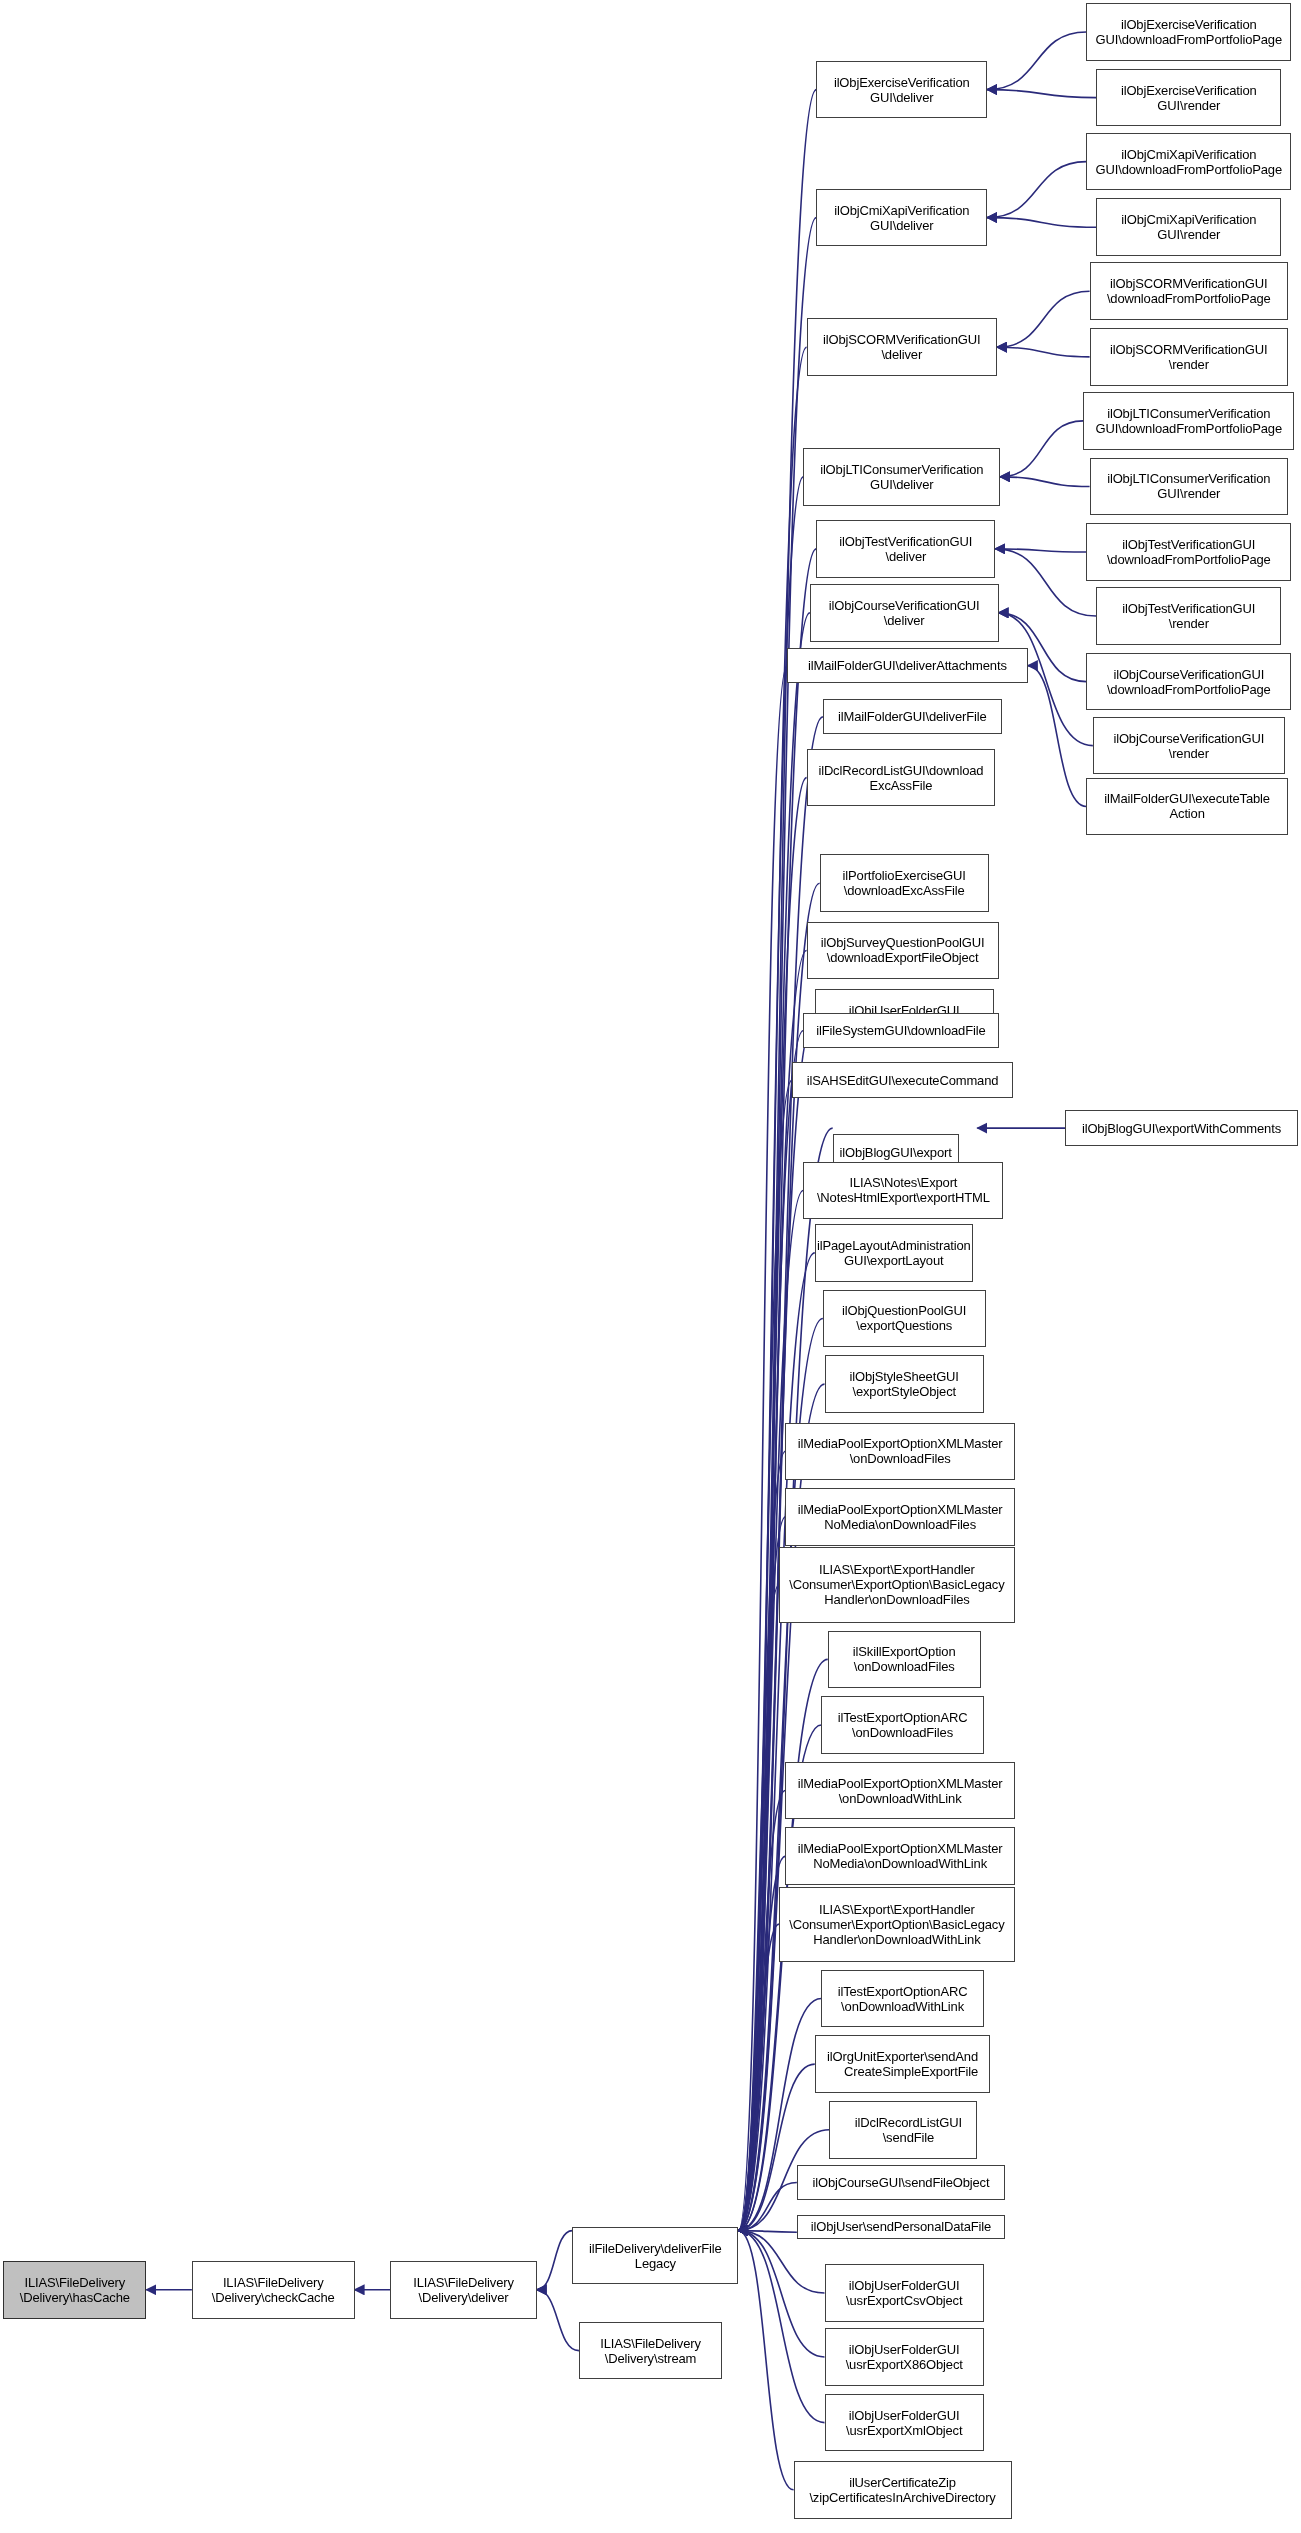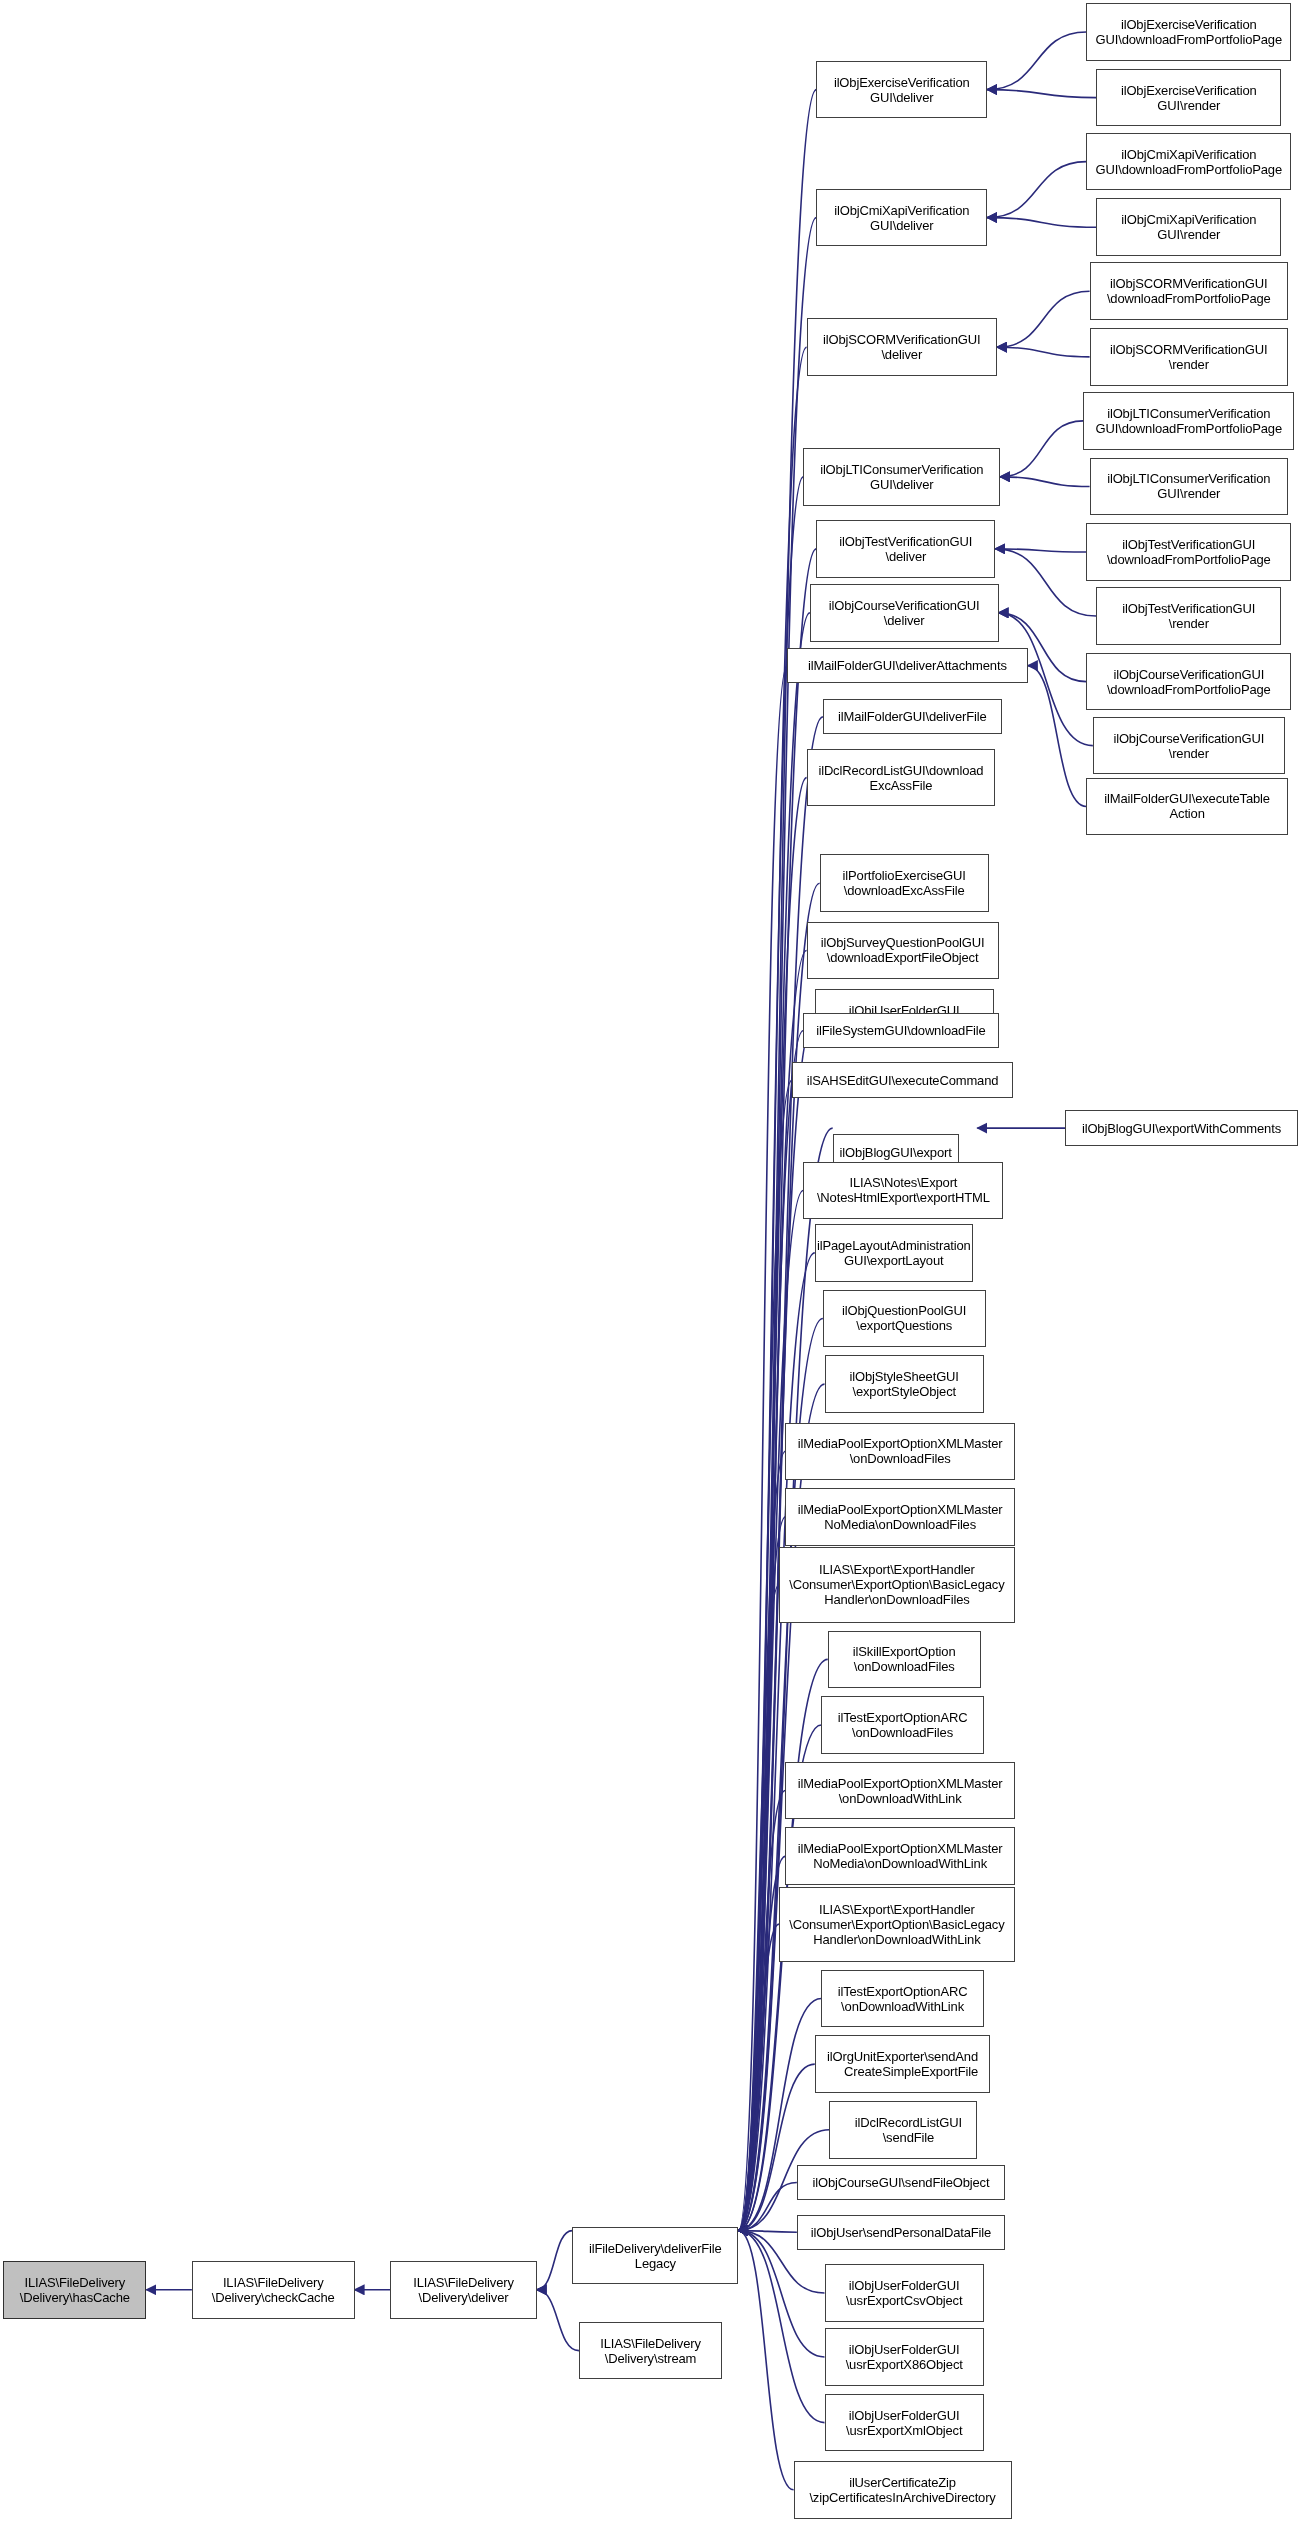--- a/index.html
+++ b/index.html
@@ -162,21 +162,21 @@
       <div class="node" style="left: 778.974px; top: 1886.55px; width: 235.806px; height: 75.2059px;">ILIAS\Export\ExportHandler
 \Consumer\ExportOption\BasicLegacy
 Handler\onDownloadWithLink</div>
       <div class="node" style="left: 821.256px; top: 1969.76px; width: 162.625px; height: 57.6045px;">ilTestExportOptionARC
 \onDownloadWithLink</div>
       <div class="node" style="left: 814.751px; top: 2035.36px; width: 175.635px; height: 57.6045px; text-align: right;">ilOrgUnitExporter\sendAnd
 CreateSimpleExportFile</div>
       <div class="node" style="left: 829.387px; top: 2100.97px; width: 147.989px; height: 57.6045px; padding-left: 12px;">ilDclRecordListGUI
 \sendFile</div>
       <div class="node" style="left: 796.862px; top: 2164.97px; width: 208.16px; height: 35.2028px;">ilObjCourseGUI\sendFileObject</div>
-      <div class="node" style="left: 796.862px; top: 2214.57px; width: 208.16px; height: 35px;">ilObjUser\sendPersonalDataFile</div>
+      <div class="node" style="left: 796.862px; top: 2214.57px; width: 208.16px; height: 24px;">ilObjUser\sendPersonalDataFile</div>
       <div class="node" style="left: 824.509px; top: 2264.18px; width: 159.373px; height: 57.6045px;">ilObjUserFolderGUI
 \usrExportCsvObject</div>
       <div class="node" style="left: 824.509px; top: 2328.18px; width: 159.373px; height: 57.6045px;">ilObjUserFolderGUI
 \usrExportX86Object</div>
       <div class="node" style="left: 824.509px; top: 2393.79px; width: 159.373px; height: 57.6045px;">ilObjUserFolderGUI
 \usrExportXmlObject</div>
       <div class="node" style="left: 793.61px; top: 2460.99px; width: 217.917px; height: 57.6045px;">ilUserCertificateZip
 \zipCertificatesInArchiveDirectory</div>
       <div class="node" style="left: 1086.34px; top: 3.20025px; width: 204.907px; height: 57.6045px;">ilObjExerciseVerification
 GUI\downloadFromPortfolioPage</div>

